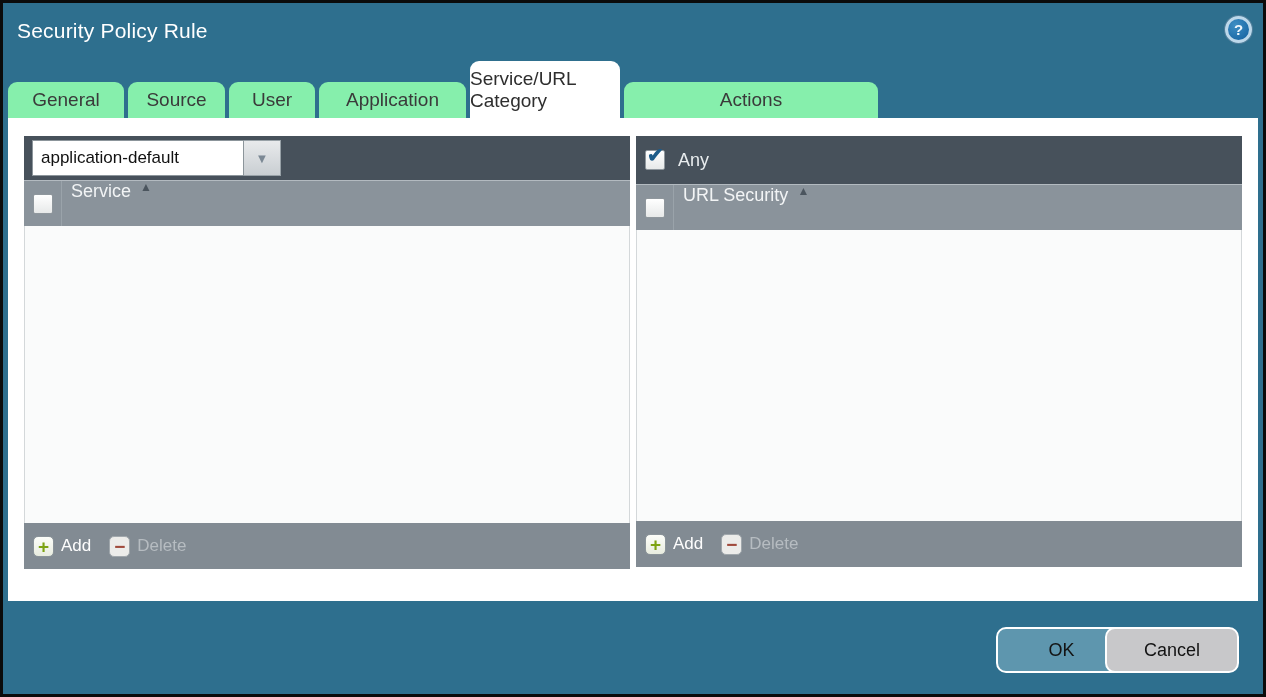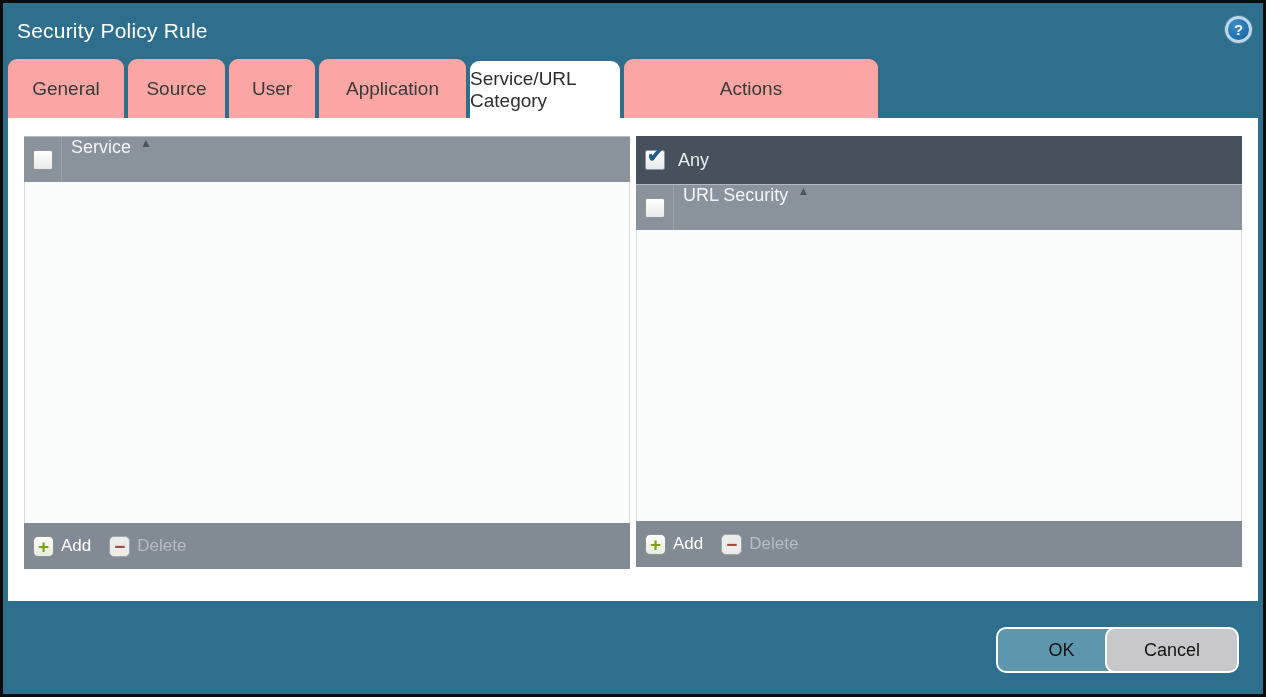--- a/index.html
+++ b/index.html
@@ -27,21 +27,21 @@
     display:flex; align-items:center; justify-content:center;
     cursor:pointer;
   }
 
   
   .tabs {
     position:absolute; left:5px; top:64px; height:51px;
     display:flex; align-items:flex-end; gap:4px; z-index:2;
   }
   .tab {
-    height:59px; background:#fca5a5;
+    height:36px; background:#86efac;
     border-radius:9px 9px 0 0;
     display:flex; align-items:center; justify-content:center;
     font-size:19px; color:#3a3a3a; cursor:pointer;
     flex:0 0 auto;
   }
   .tab.active { height:57px; background:#ffffff; color:#2e2e2e; }
   .tab:nth-child(1){ width:116px; }
   .tab:nth-child(2){ width:97px; }
   .tab:nth-child(3){ width:86px; }
   .tab:nth-child(4){ width:147px; }
@@ -143,20 +143,28 @@
   <div class="tab">Source</div>
   <div class="tab">User</div>
   <div class="tab">Application</div>
   <div class="tab active">Service/URL Category</div>
   <div class="tab">Actions</div>
 </div>
 
 <div class="content">
 
   <div class="panel left">
+    <div class="toolbar">
+      <div class="combo">
+        <input value="application-default" style="">
+        <div class="combo-btn">
+          <span class="tri-down">▼</span>
+        </div>
+      </div>
+    </div>
     <div class="grid-header">
       <div class="cb-cell">
         <span class="checkbox"></span>
       </div>
       <div class="hdr-label">
         <span>Service</span>
         <span class="tri-up">▲</span>
       </div>
     </div>
     <div class="list"></div>

